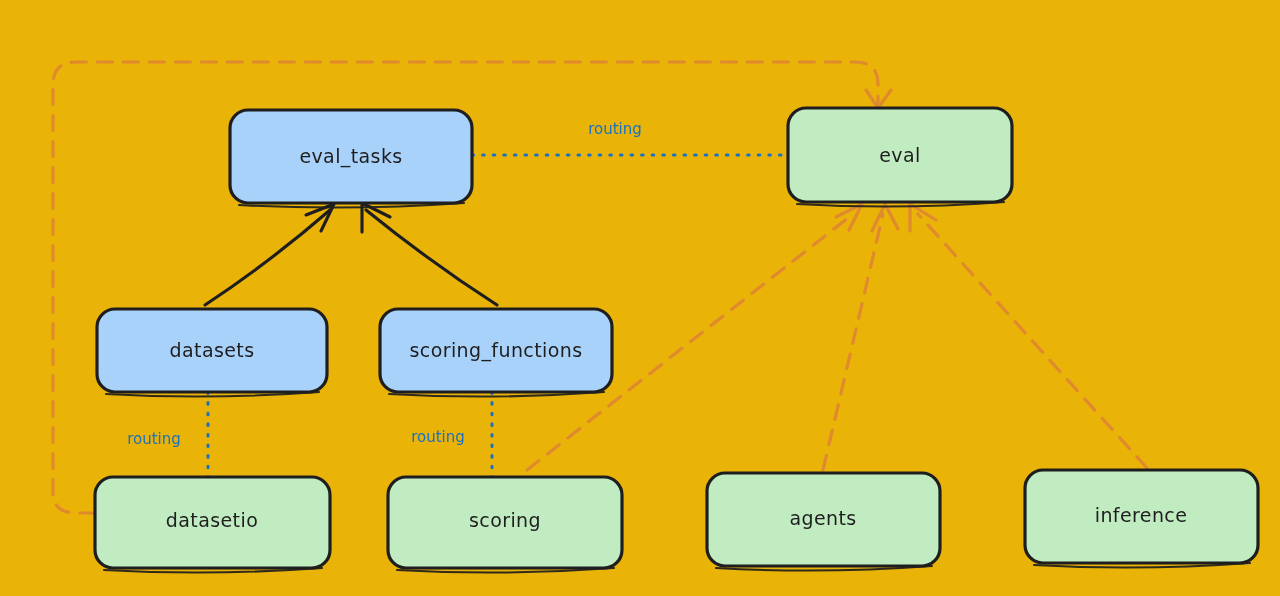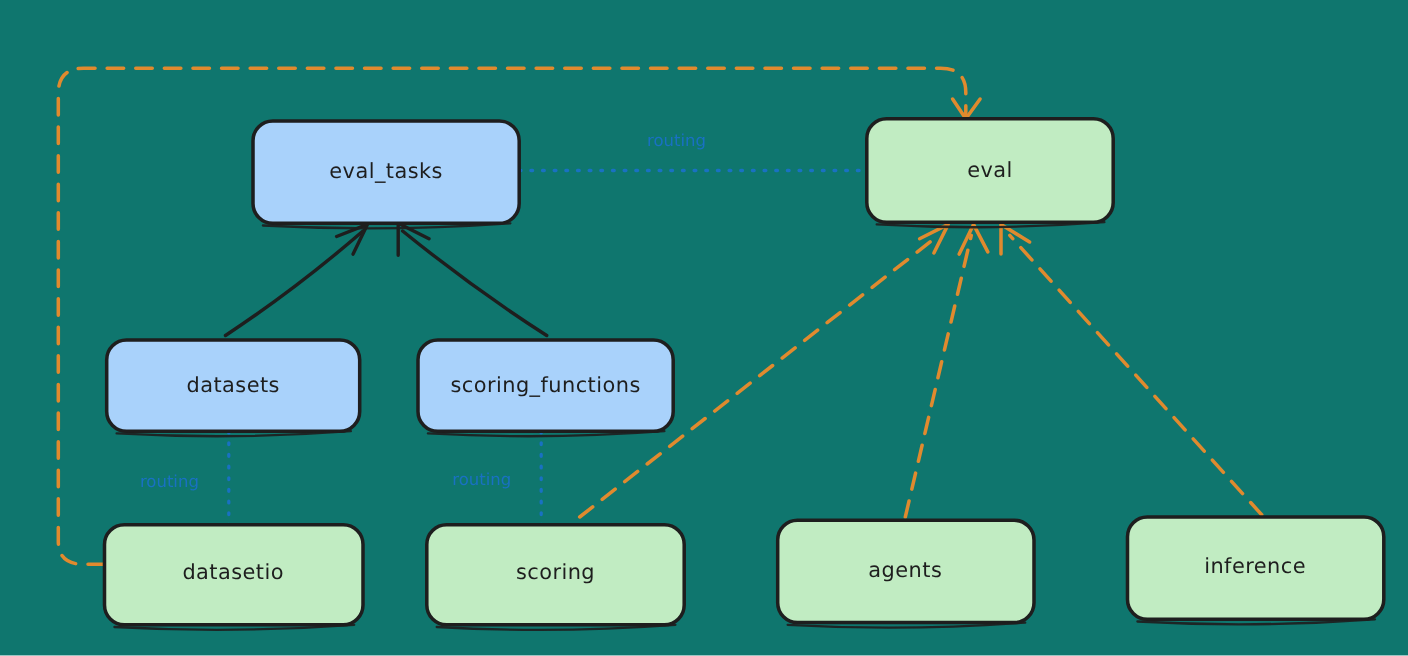--- a/index.html
+++ b/index.html
@@ -11,21 +11,21 @@
   body {
     width: 1280px;
     height: 596px;
     overflow: hidden;
     font-family: "DejaVu Sans", sans-serif;
   }
   #diagram-root {
     position: relative;
     width: 1280px;
     height: 596px;
-    background: #0f766e;
+    background: #eab308;
   }
   svg#diagram-svg {
     position: absolute;
     top: 0;
     left: 0;
     width: 1280px;
     height: 596px;
     display: block;
   }
   .node-rect {

